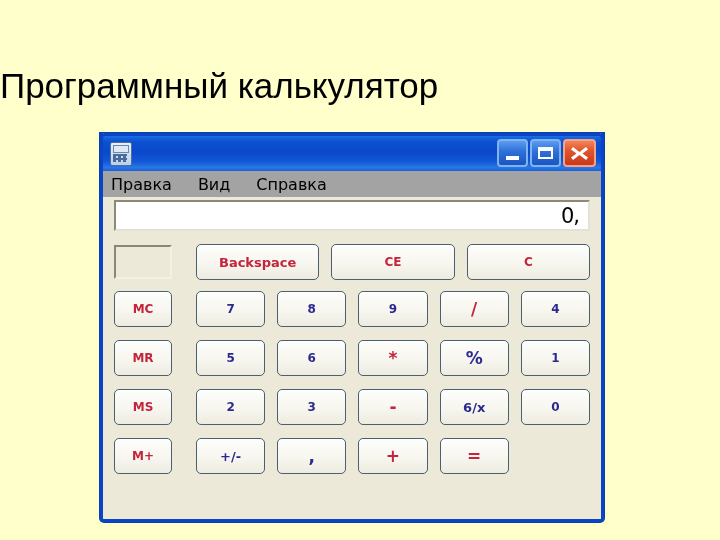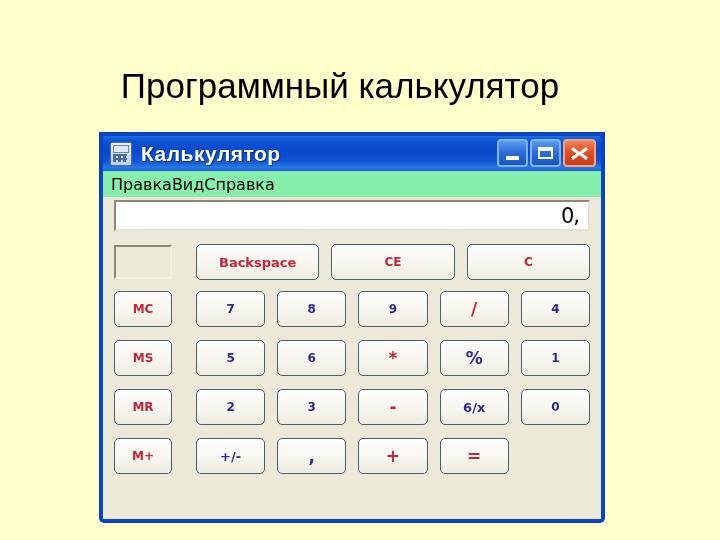--- a/index.html
+++ b/index.html
@@ -14,21 +14,21 @@
     overflow: hidden;
     position: relative;
   }
 
   
   #slide-title {
     position: absolute;
     left: 0;
     top: 42px;
     width: 680px;
-    text-align: center;
+    text-align: left;
     font-size: 35px;
     line-height: 42px;
     color: #000000;
     font-weight: normal;
     letter-spacing: 0px;
     white-space: nowrap;
   }
 
   
   #calc-window {
@@ -143,21 +143,22 @@
     width: 33px;
   }
   #btn-close svg { position: absolute; left: 5px; top: 4px; }
 
   
   #menubar {
     height: 26px;
     display: flex;
     align-items: center;
     padding-left: 8px;
-    background: #86efac;
+    gap: 26px;
+    background: #a3a3a3;
   }
   .menu-item {
     font-size: 16px;
     color: #000000;
     cursor: default;
     white-space: nowrap;
     font-family: "DejaVu Sans", sans-serif;
   }
 
   
@@ -250,21 +251,20 @@
 </style>
 </head>
 <body>
 
 <h1 id="slide-title">Программный калькулятор</h1>
 
 <div id="calc-window">
 
   <div id="titlebar">
     <div id="win-icon"></div>
-    <div id="win-title">Калькулятор</div>
     <div id="titlebar-buttons">
       <div class="tb-btn small" id="btn-minimize"></div>
       <div class="tb-btn small" id="btn-maximize"></div>
       <div class="tb-btn" id="btn-close">
         <svg width="19" height="17" viewBox="0 0 19 17">
           <path d="M3 2 L9.5 7 L16 2 L18 4.5 L12.5 8.5 L18 12.5 L16 15 L9.5 10 L3 15 L1 12.5 L6.5 8.5 L1 4.5 Z" fill="#ffffff"></path>
         </svg>
       </div>
     </div>
   </div>
@@ -285,22 +285,22 @@
     <div id="toprow-buttons">
       <div class="btn red small-text">Backspace</div>
       <div class="btn red">CE</div>
       <div class="btn red">C</div>
     </div>
   </div>
 
   <div id="keypad">
     <div id="mem-col">
       <div class="btn red">MC</div>
+      <div class="btn red">MR</div>
       <div class="btn red">MS</div>
-      <div class="btn red">MR</div>
       <div class="btn red">M+</div>
     </div>
 
     <div id="main-grid">
       <div class="btn blue">7</div>
       <div class="btn blue">8</div>
       <div class="btn blue">9</div>
       <div class="btn red op">/</div>
 
       <div class="btn blue">4</div>

